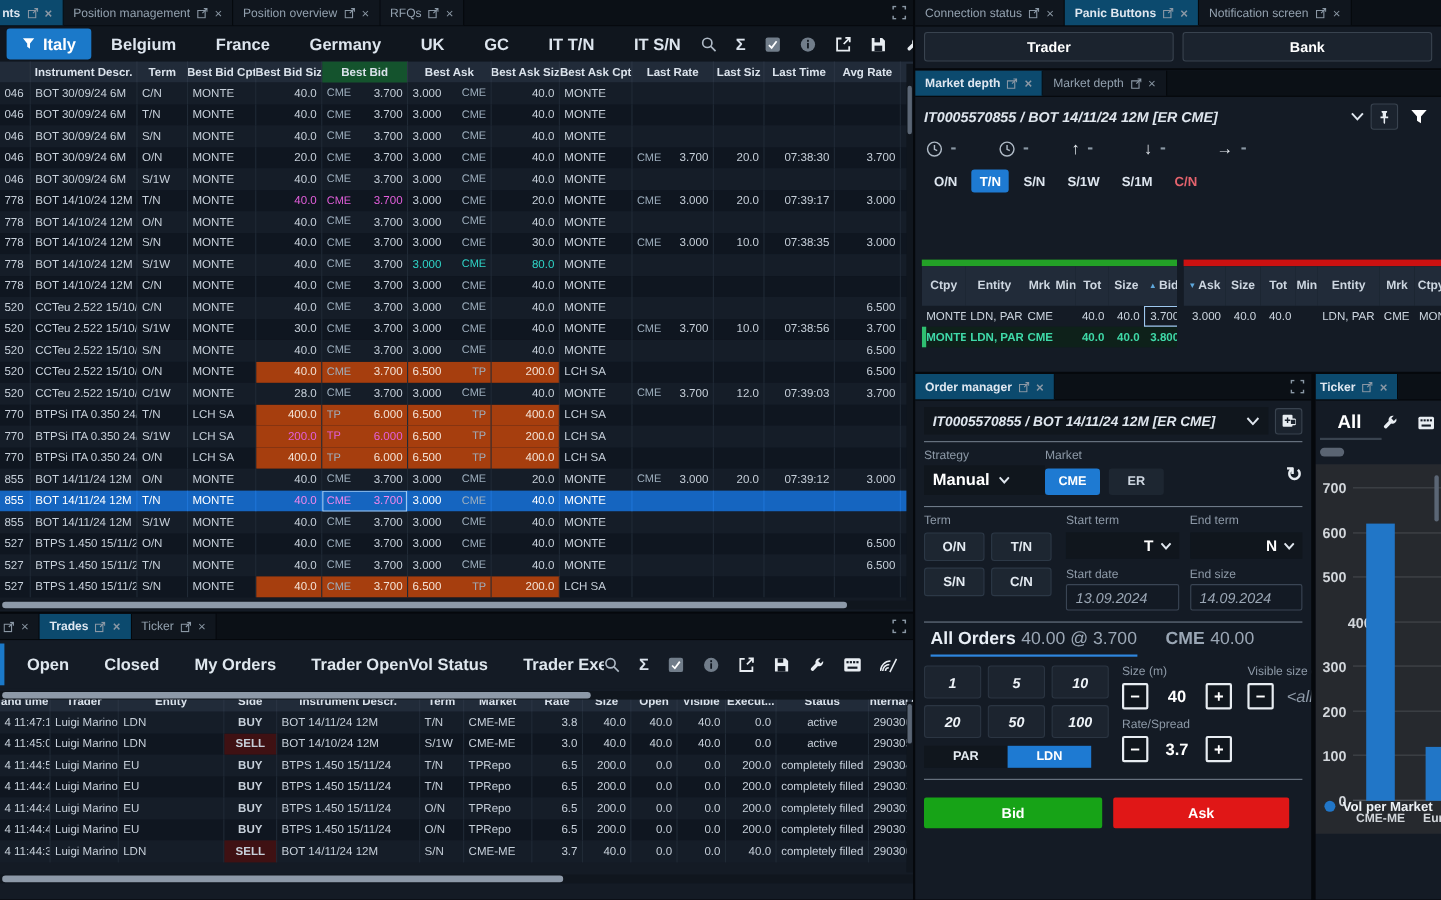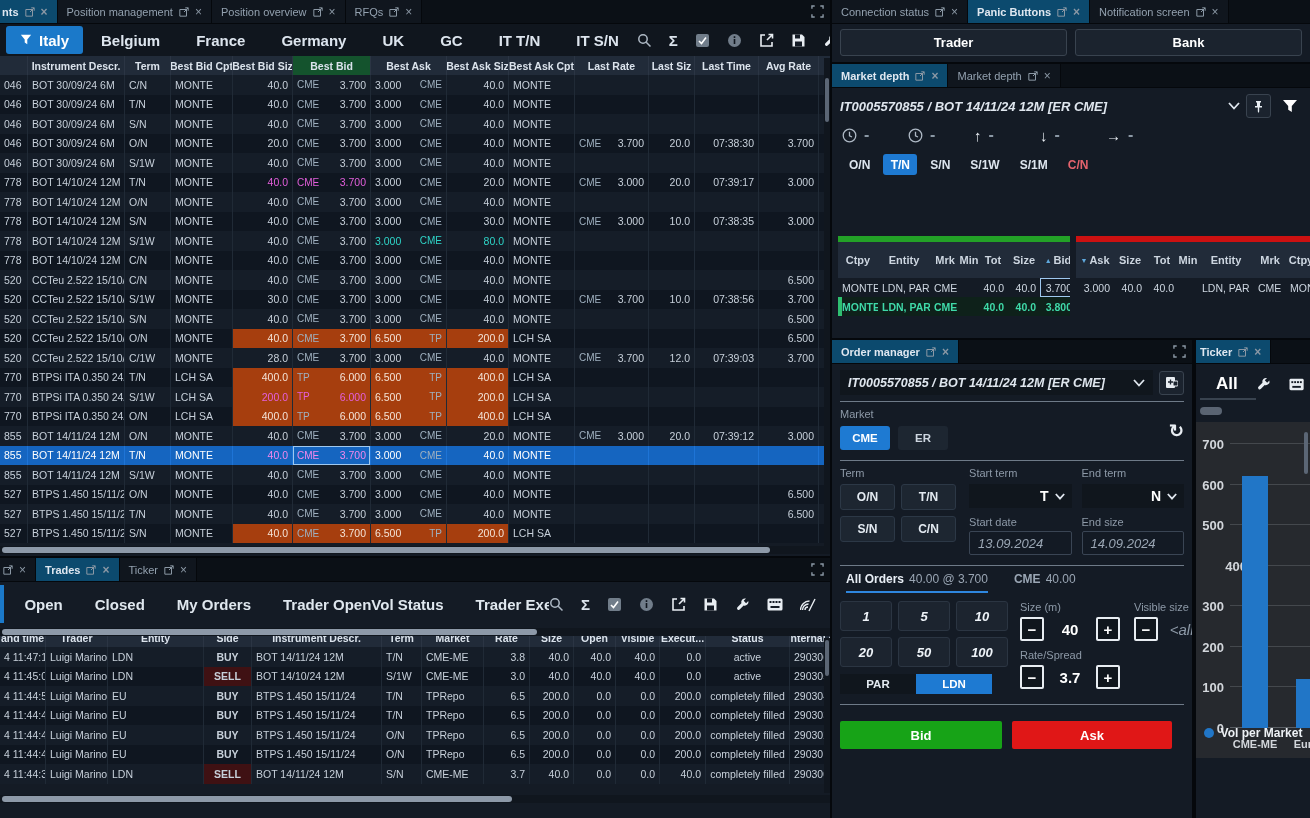--- a/index.html
+++ b/index.html
@@ -104,21 +104,21 @@
   .mkbtn { height:24px; min-width:50px; padding:0 12px; margin-right:8px; border-radius:3px; background:#1d2631;
            display:flex; align-items:center; justify-content:center; font-size:11.5px; font-weight:bold; color:#cdd6e0; }
   .mkbtn.active { background:#1e7ad2; color:#fff; }
   .termbtn { width:55px; height:26px; background:#1d2631; border:1px solid #2c3846; border-radius:3px;
              display:flex; align-items:center; justify-content:center; font-size:12px; font-weight:bold; color:#e3eaf1; }
   .dd { height:24px; background:#10161d; display:flex; align-items:center; justify-content:flex-end; gap:6px; padding:0 7px;
         font-size:14px; font-weight:bold; color:#fff; }
   .datefield { height:24px; border:1px solid #3a4554; border-radius:2px; background:#131a24; display:flex; align-items:center;
                padding:0 8px; font-size:13px; font-style:italic; color:#9aa6b4; }
   .otabs { display:flex; gap:26px; padding:6px 8px 0 14px; }
-  .otab { font-size:12px; color:#9aa6b4; padding-bottom:5px; white-space:nowrap; }
+  .otab { font-size:16px; color:#9aa6b4; padding-bottom:5px; white-space:nowrap; }
   .otab b { color:#e8eef5; margin-right:5px; }
   .otab.active { border-bottom:2px solid #2e86de; }
   .otab.inactive b { color:#9aa6b4; }
   .preset { width:52px; height:30px; background:#1c242f; border:1px solid #2b3542; border-radius:3px;
             display:flex; align-items:center; justify-content:center; font-size:13px; font-weight:bold; font-style:italic; color:#eef3f8; }
   .parldn { display:flex; margin-top:7px; }
   .pl { width:76px; height:20px; display:flex; align-items:center; justify-content:center; font-size:11.5px; font-weight:bold;
         background:#10161d; color:#e3eaf1; }
   .pl.active { background:#1e7ad2; color:#fff; }
   .stepsq { width:24px; height:24px; border:2px solid #e8edf2; border-radius:2px; background:#10161d;
@@ -1266,20 +1266,29 @@
             <rect x="1" y="1" width="9" height="11" rx="1" fill="#e8edf2"></rect>
             <rect x="8" y="5" width="5" height="5" rx="1" fill="#1b232e" stroke="#e8edf2"></rect>
             <path d="M5.5 3.5 V8.5 M3 6 H8" stroke="#1b232e" stroke-width="1.3"></path>
           </svg>
       </div>
     </div>
     <div class="divider" style="margin:6px 8px 0 8px"></div>
 
     <div class="om-sec" style="margin-top:6px">
       <div class="om-row">
+        <div style="width:110px">
+          <div class="lbl">Strategy</div>
+          <div class="manual-dd">
+            <span>Manual</span>
+            <svg class="ic" width="10" height="7" viewBox="0 0 12 8">
+                <polyline points="1,1 6,6.5 11,1" fill="none" stroke="#dfe6ee" stroke-width="1.8"></polyline>
+              </svg>
+          </div>
+        </div>
         <div style="flex:1">
           <div class="lbl">Market</div>
           <div style="display:flex;margin-top:6px">
             <div class="mkbtn active">CME</div>
             <div class="mkbtn">ER</div>
           </div>
         </div>
         <div style="width:30px;display:flex;align-items:flex-start;justify-content:flex-end;padding-top:12px">
           <span style="font-size:18px;font-weight:bold;color:#e8edf2;transform:scaleX(-1)">↺</span>
         </div>

